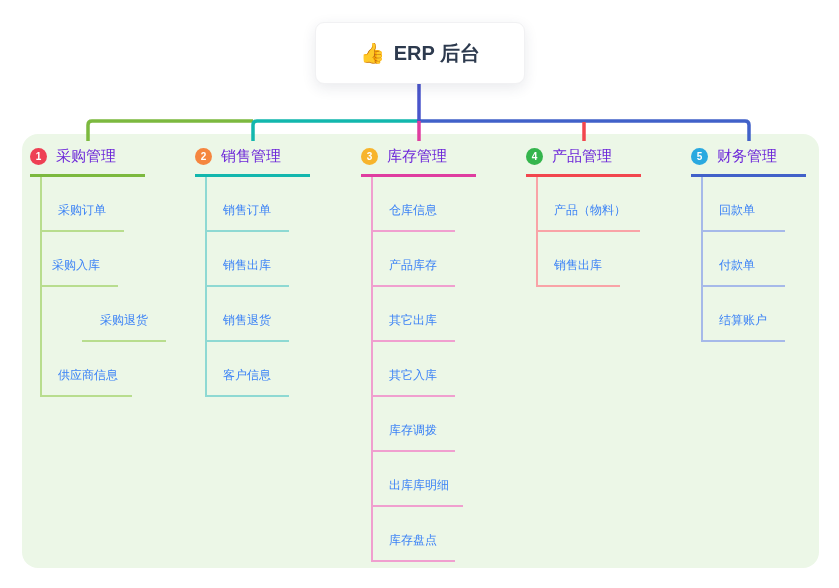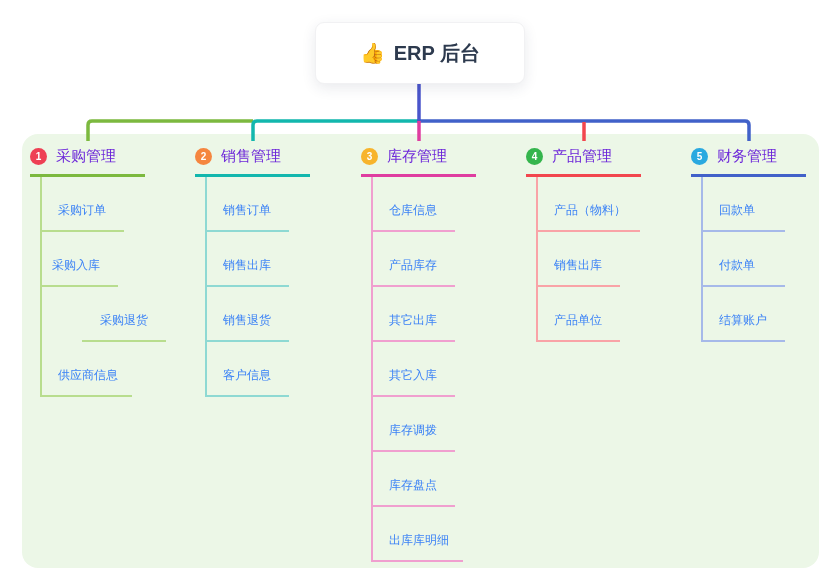--- a/index.html
+++ b/index.html
@@ -121,42 +121,39 @@
           <div class="child">
             <span class="childbox" style="border-bottom-color: rgb(240, 159, 207);">其它出库</span>
           </div>
           <div class="child">
             <span class="childbox" style="border-bottom-color: rgb(240, 159, 207);">其它入库</span>
           </div>
           <div class="child">
             <span class="childbox" style="border-bottom-color: rgb(240, 159, 207);">库存调拨</span>
           </div>
           <div class="child">
-            <span class="childbox" style="border-bottom-color: rgb(240, 159, 207);">库存盘点</span>
+            <span class="childbox" style="border-bottom-color: rgb(240, 159, 207);">出库库明细</span>
           </div>
           <div class="child">
-            <span class="childbox" style="border-bottom-color: rgb(240, 159, 207);">出库库明细</span>
+            <span class="childbox" style="border-bottom-color: rgb(240, 159, 207);">库存盘点</span>
           </div>
         </div>
       </div>
       <div class="branch" style="left: 526px;">
         <div class="branch-header" style="border-bottom-color: rgb(242, 70, 78);">
           <span class="badge" style="background: rgb(53, 181, 77);">4</span>
           <span class="branch-label">产品管理</span>
         </div>
         <div class="children">
           <div class="vline" style="background: rgb(249, 163, 167);"></div>
           <div class="child">
             <span class="childbox" style="border-bottom-color: rgb(249, 163, 167);">产品（物料）</span>
           </div>
           <div class="child">
             <span class="childbox" style="border-bottom-color: rgb(249, 163, 167);">销售出库</span>
-          </div>
-          <div class="child">
-            <span class="childbox" style="border-bottom-color: rgb(249, 163, 167);">产品单位</span>
           </div>
         </div>
       </div>
       <div class="branch" style="left: 691px;">
         <div class="branch-header" style="border-bottom-color: rgb(65, 97, 201);">
           <span class="badge" style="background: rgb(42, 169, 224);">5</span>
           <span class="branch-label">财务管理</span>
         </div>
         <div class="children">
           <div class="vline" style="background: rgb(166, 185, 233);"></div>

